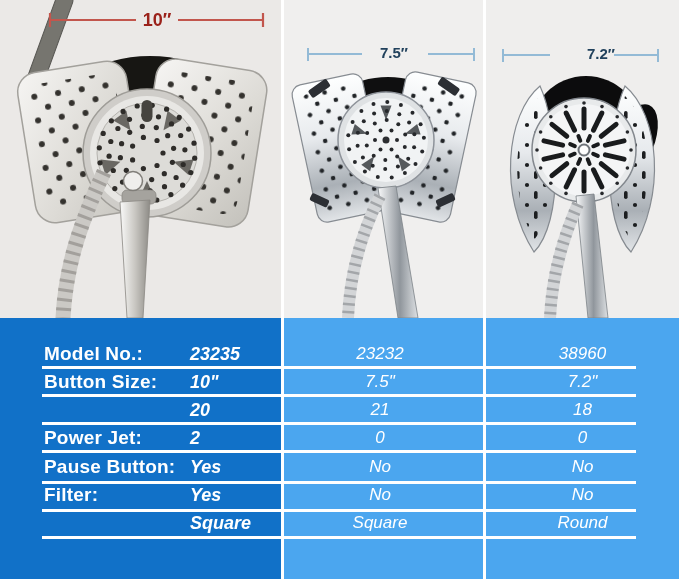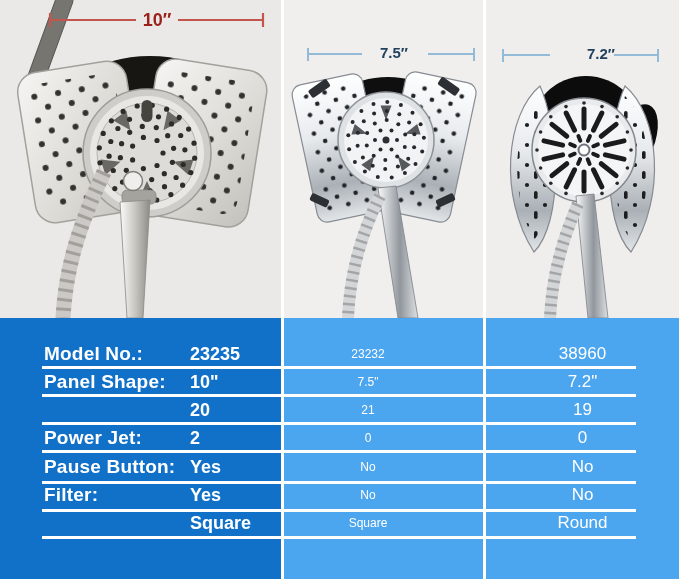--- a/index.html
+++ b/index.html
@@ -27,23 +27,23 @@
   .product{position:absolute;top:0;height:318px;z-index:2;}
   #p1{left:0;width:281px;} #p2{left:284px;width:199px;} #p3{left:486px;width:193px;}
   
   .dim{position:absolute;z-index:6;transform:translateX(-50%);font-weight:bold;white-space:nowrap;}
   .dim-red{color:var(--dimension-accent-red,#9b221b);font-size:18px;left:157px;top:10px;}
   .dim-blue{color:var(--dimension-accent-blue,#21415c);font-size:15px;}
   .dim2{left:394px;top:44px;} .dim3{left:601px;top:45px;}
   
   .trow{position:absolute;left:0;width:679px;height:28px;z-index:10;line-height:28px;color:#fff;}
   .tlabel{position:absolute;left:44px;font-size:19px;font-weight:bold;letter-spacing:.2px;}
-  .tval{position:absolute;}
+  .tval{position:absolute;font-style:italic;}
   .tv1{left:190px;font-size:18px;font-weight:bold;}
-  .tv2{left:284px;width:168px;text-align:center;font-size:12px;font-weight:400;}
+  .tv2{left:296px;width:168px;text-align:center;font-size:17px;font-weight:400;}
   .tv3{left:486px;width:193px;text-align:center;font-size:17px;font-weight:400;}
 </style>
 </head>
 <body>
 
 <div id="canvas">
 
   <div class="bgpanel bg1"></div>
   <div class="bgpanel bg2"></div>
   <div class="bgpanel bg3"></div>
@@ -361,29 +361,29 @@
   <div class="dim dim-blue dim2">7.5″</div>
   <div class="dim dim-blue dim3">7.2″</div>
 
   <div class="trow" style="top:340px">
     <span class="tlabel">Model No.:</span>
     <span class="tval tv1">23235</span>
     <span class="tval tv2">23232</span>
     <span class="tval tv3">38960</span>
   </div>
   <div class="trow" style="top:368px">
-    <span class="tlabel">Panel Shape:</span>
+    <span class="tlabel">Button Size:</span>
     <span class="tval tv1">10"</span>
     <span class="tval tv2">7.5"</span>
     <span class="tval tv3">7.2"</span>
   </div>
   <div class="trow" style="top:396px">
     <span class="tval tv1">20</span>
     <span class="tval tv2">21</span>
-    <span class="tval tv3">19</span>
+    <span class="tval tv3">18</span>
   </div>
   <div class="trow" style="top:424px">
     <span class="tlabel">Power Jet:</span>
     <span class="tval tv1">2</span>
     <span class="tval tv2">0</span>
     <span class="tval tv3">0</span>
   </div>
   <div class="trow" style="top:453px">
     <span class="tlabel">Pause Button:</span>
     <span class="tval tv1">Yes</span>

